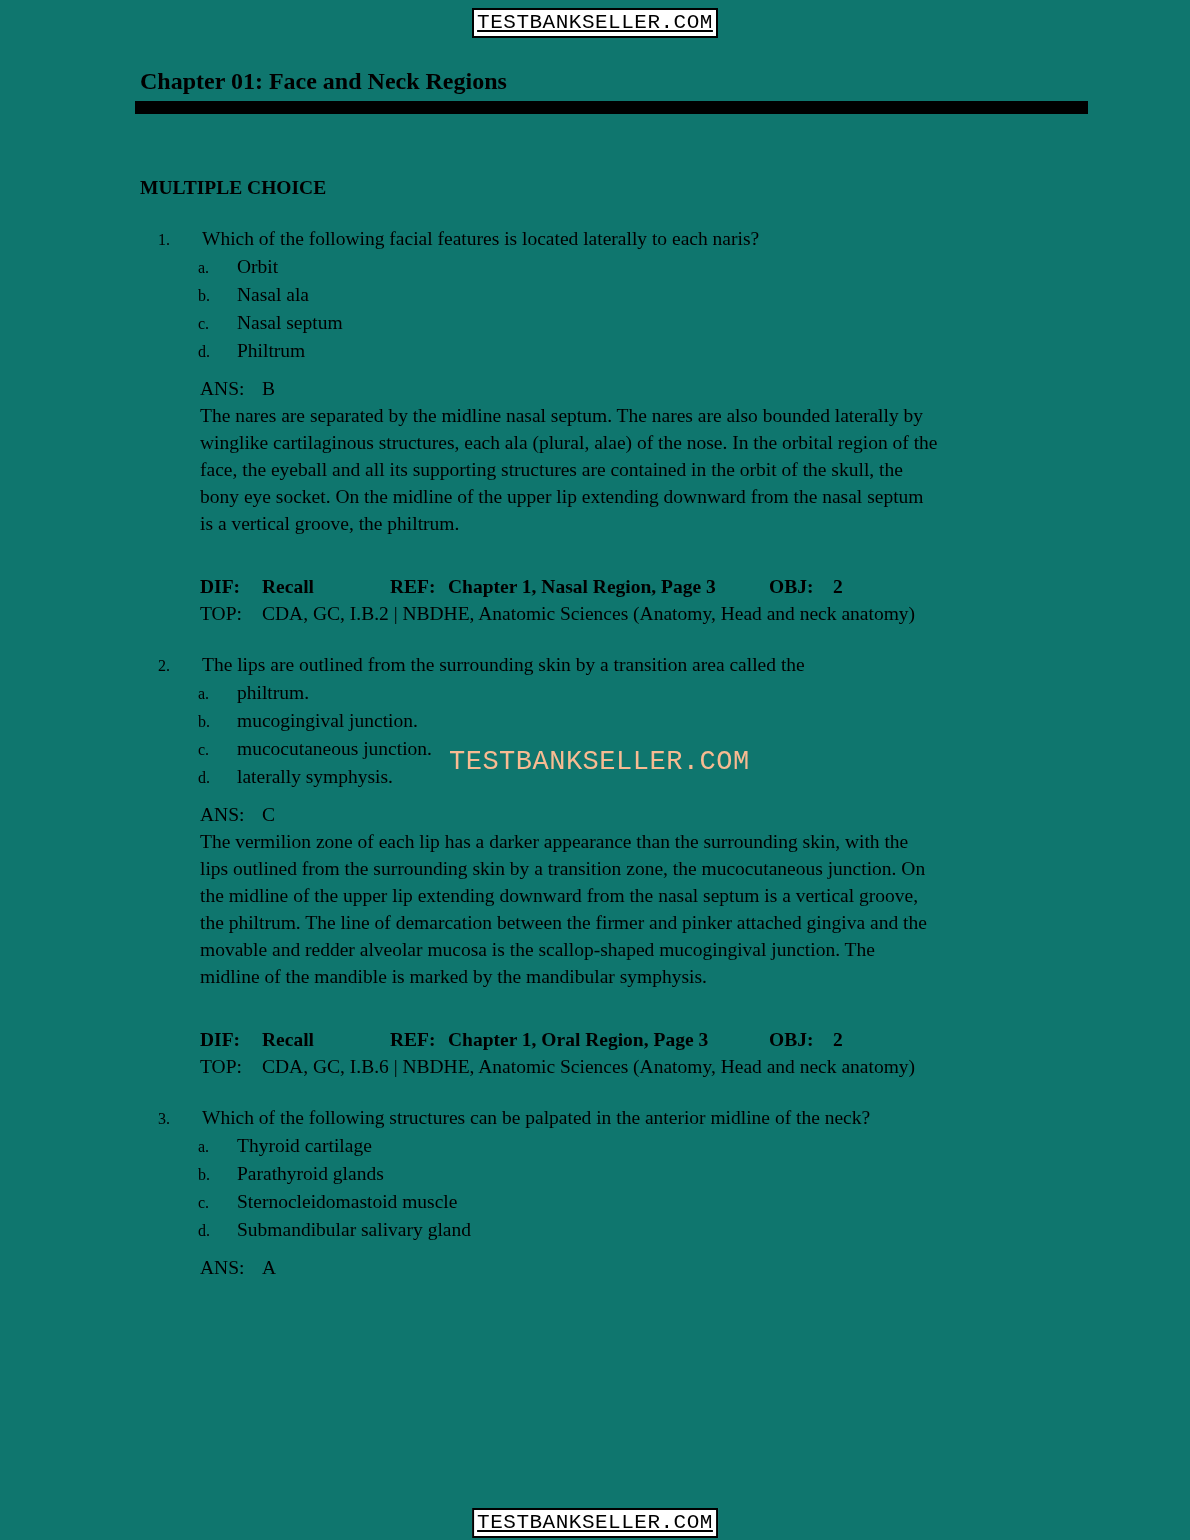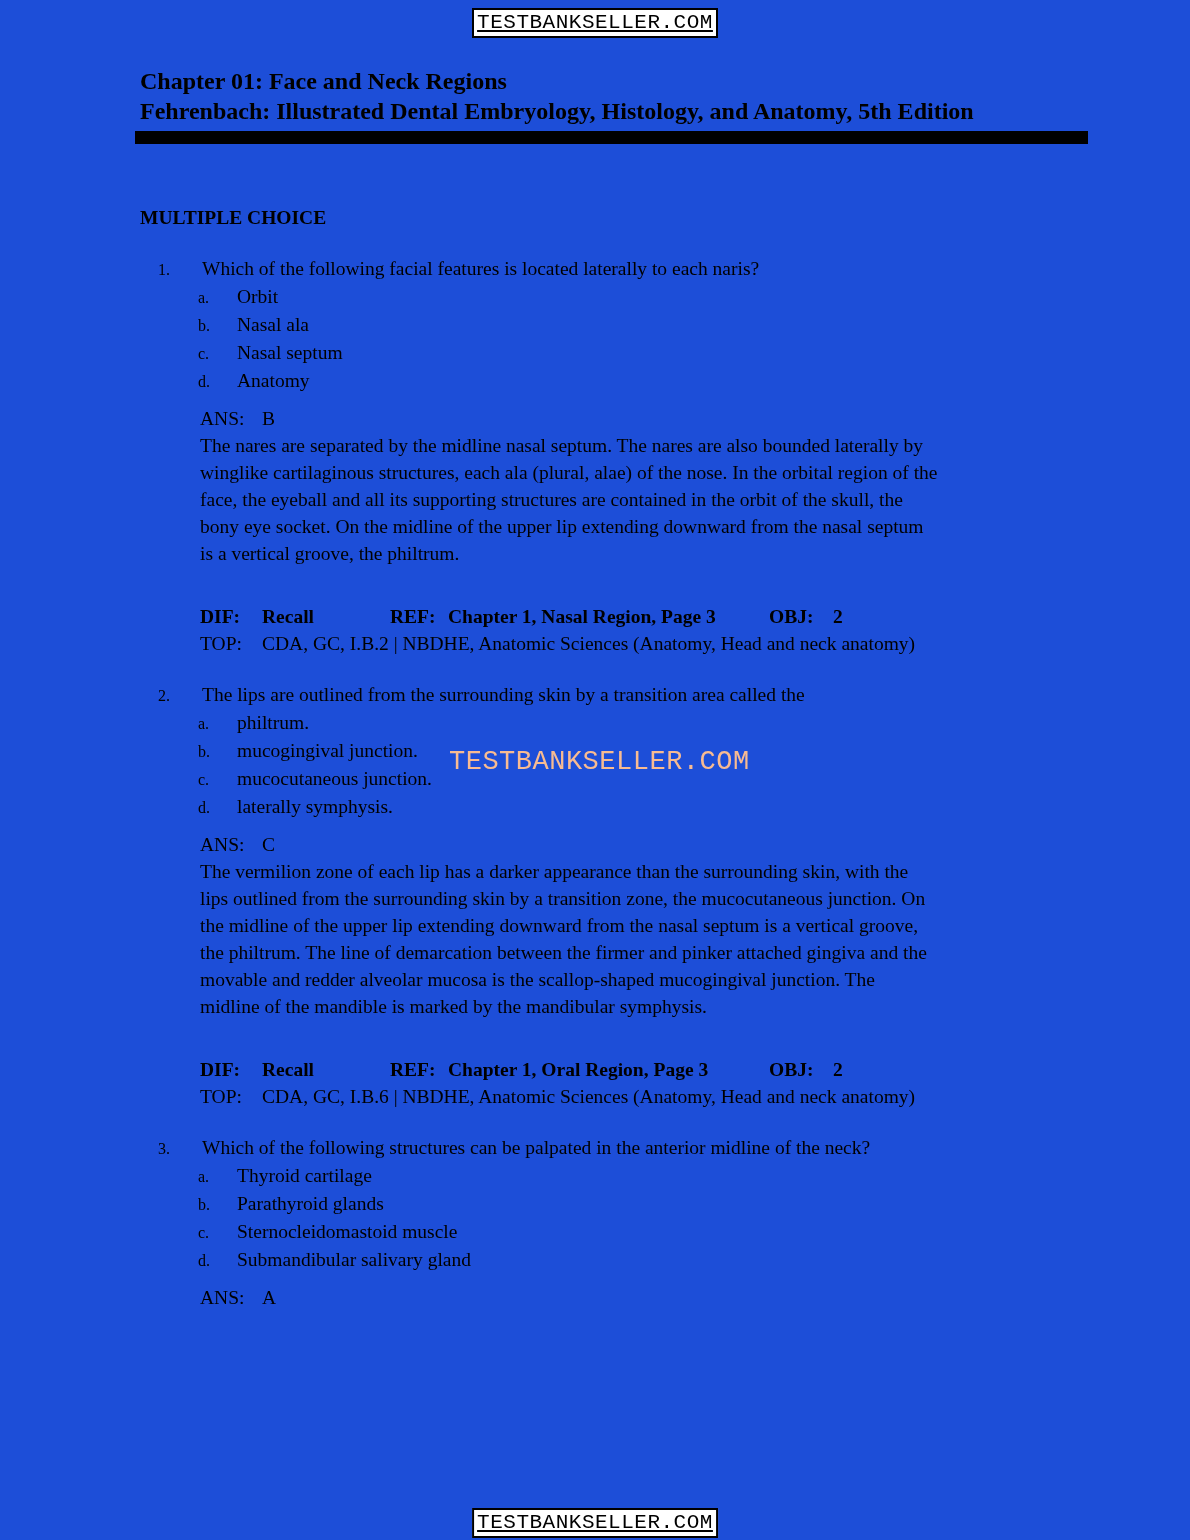--- a/index.html
+++ b/index.html
@@ -1,19 +1,19 @@
 <!DOCTYPE html>
 <html><head>
 <meta charset="utf-8">
 <style>
   html,body { margin:0; padding:0; background:#fff; }
   .page {
     position:relative;
     width:1190px; height:1540px;
-    background:#1d4ed8;
+    background:#0f766e;
     color:#000;
     font-family:"Liberation Serif", serif;
     font-size:19.5px;
     line-height:27px;
     overflow:hidden;
   }
   .stamp-box {
     width:-moz-fit-content; width:fit-content;
     border:2px solid #000;
     padding:0 3px;
@@ -73,21 +73,20 @@
 <body>
 
 <div class="page">
 
   <div class="stamp-box header-stamp-box">
     <span class="stamp-text">TESTBANKSELLER.COM</span>
   </div>
 
   <div class="title-block">
     <div>Chapter 01: Face and Neck Regions</div>
-    <div>Fehrenbach: Illustrated Dental Embryology, Histology, and Anatomy, 5th Edition</div>
   </div>
 
   <div class="divider-bar" style="background: rgb(0, 0, 0);"></div>
 
   <div class="section-heading">MULTIPLE CHOICE</div>
 
   <div class="question">
     <div class="q-line">
       <span class="q-num">1.</span>
       <span>Which of the following facial features is located laterally to each naris?</span>
@@ -99,21 +98,21 @@
     <div class="option-row">
       <span class="opt-letter">b.</span>
       <span>Nasal ala</span>
     </div>
     <div class="option-row">
       <span class="opt-letter">c.</span>
       <span>Nasal septum</span>
     </div>
     <div class="option-row">
       <span class="opt-letter">d.</span>
-      <span>Anatomy</span>
+      <span>Philtrum</span>
     </div>
     <div class="answer-row">
       <span class="abs p0">ANS:</span>
       <span class="abs p62">B</span>
     </div>
     <div class="rationale">The nares are separated by the midline nasal septum. The nares are also bounded laterally by
 winglike cartilaginous structures, each ala (plural, alae) of the nose. In the orbital region of the
 face, the eyeball and all its supporting structures are contained in the orbit of the skull, the
 bony eye socket. On the midline of the upper lip extending downward from the nasal septum
 is a vertical groove, the philtrum.</div>

